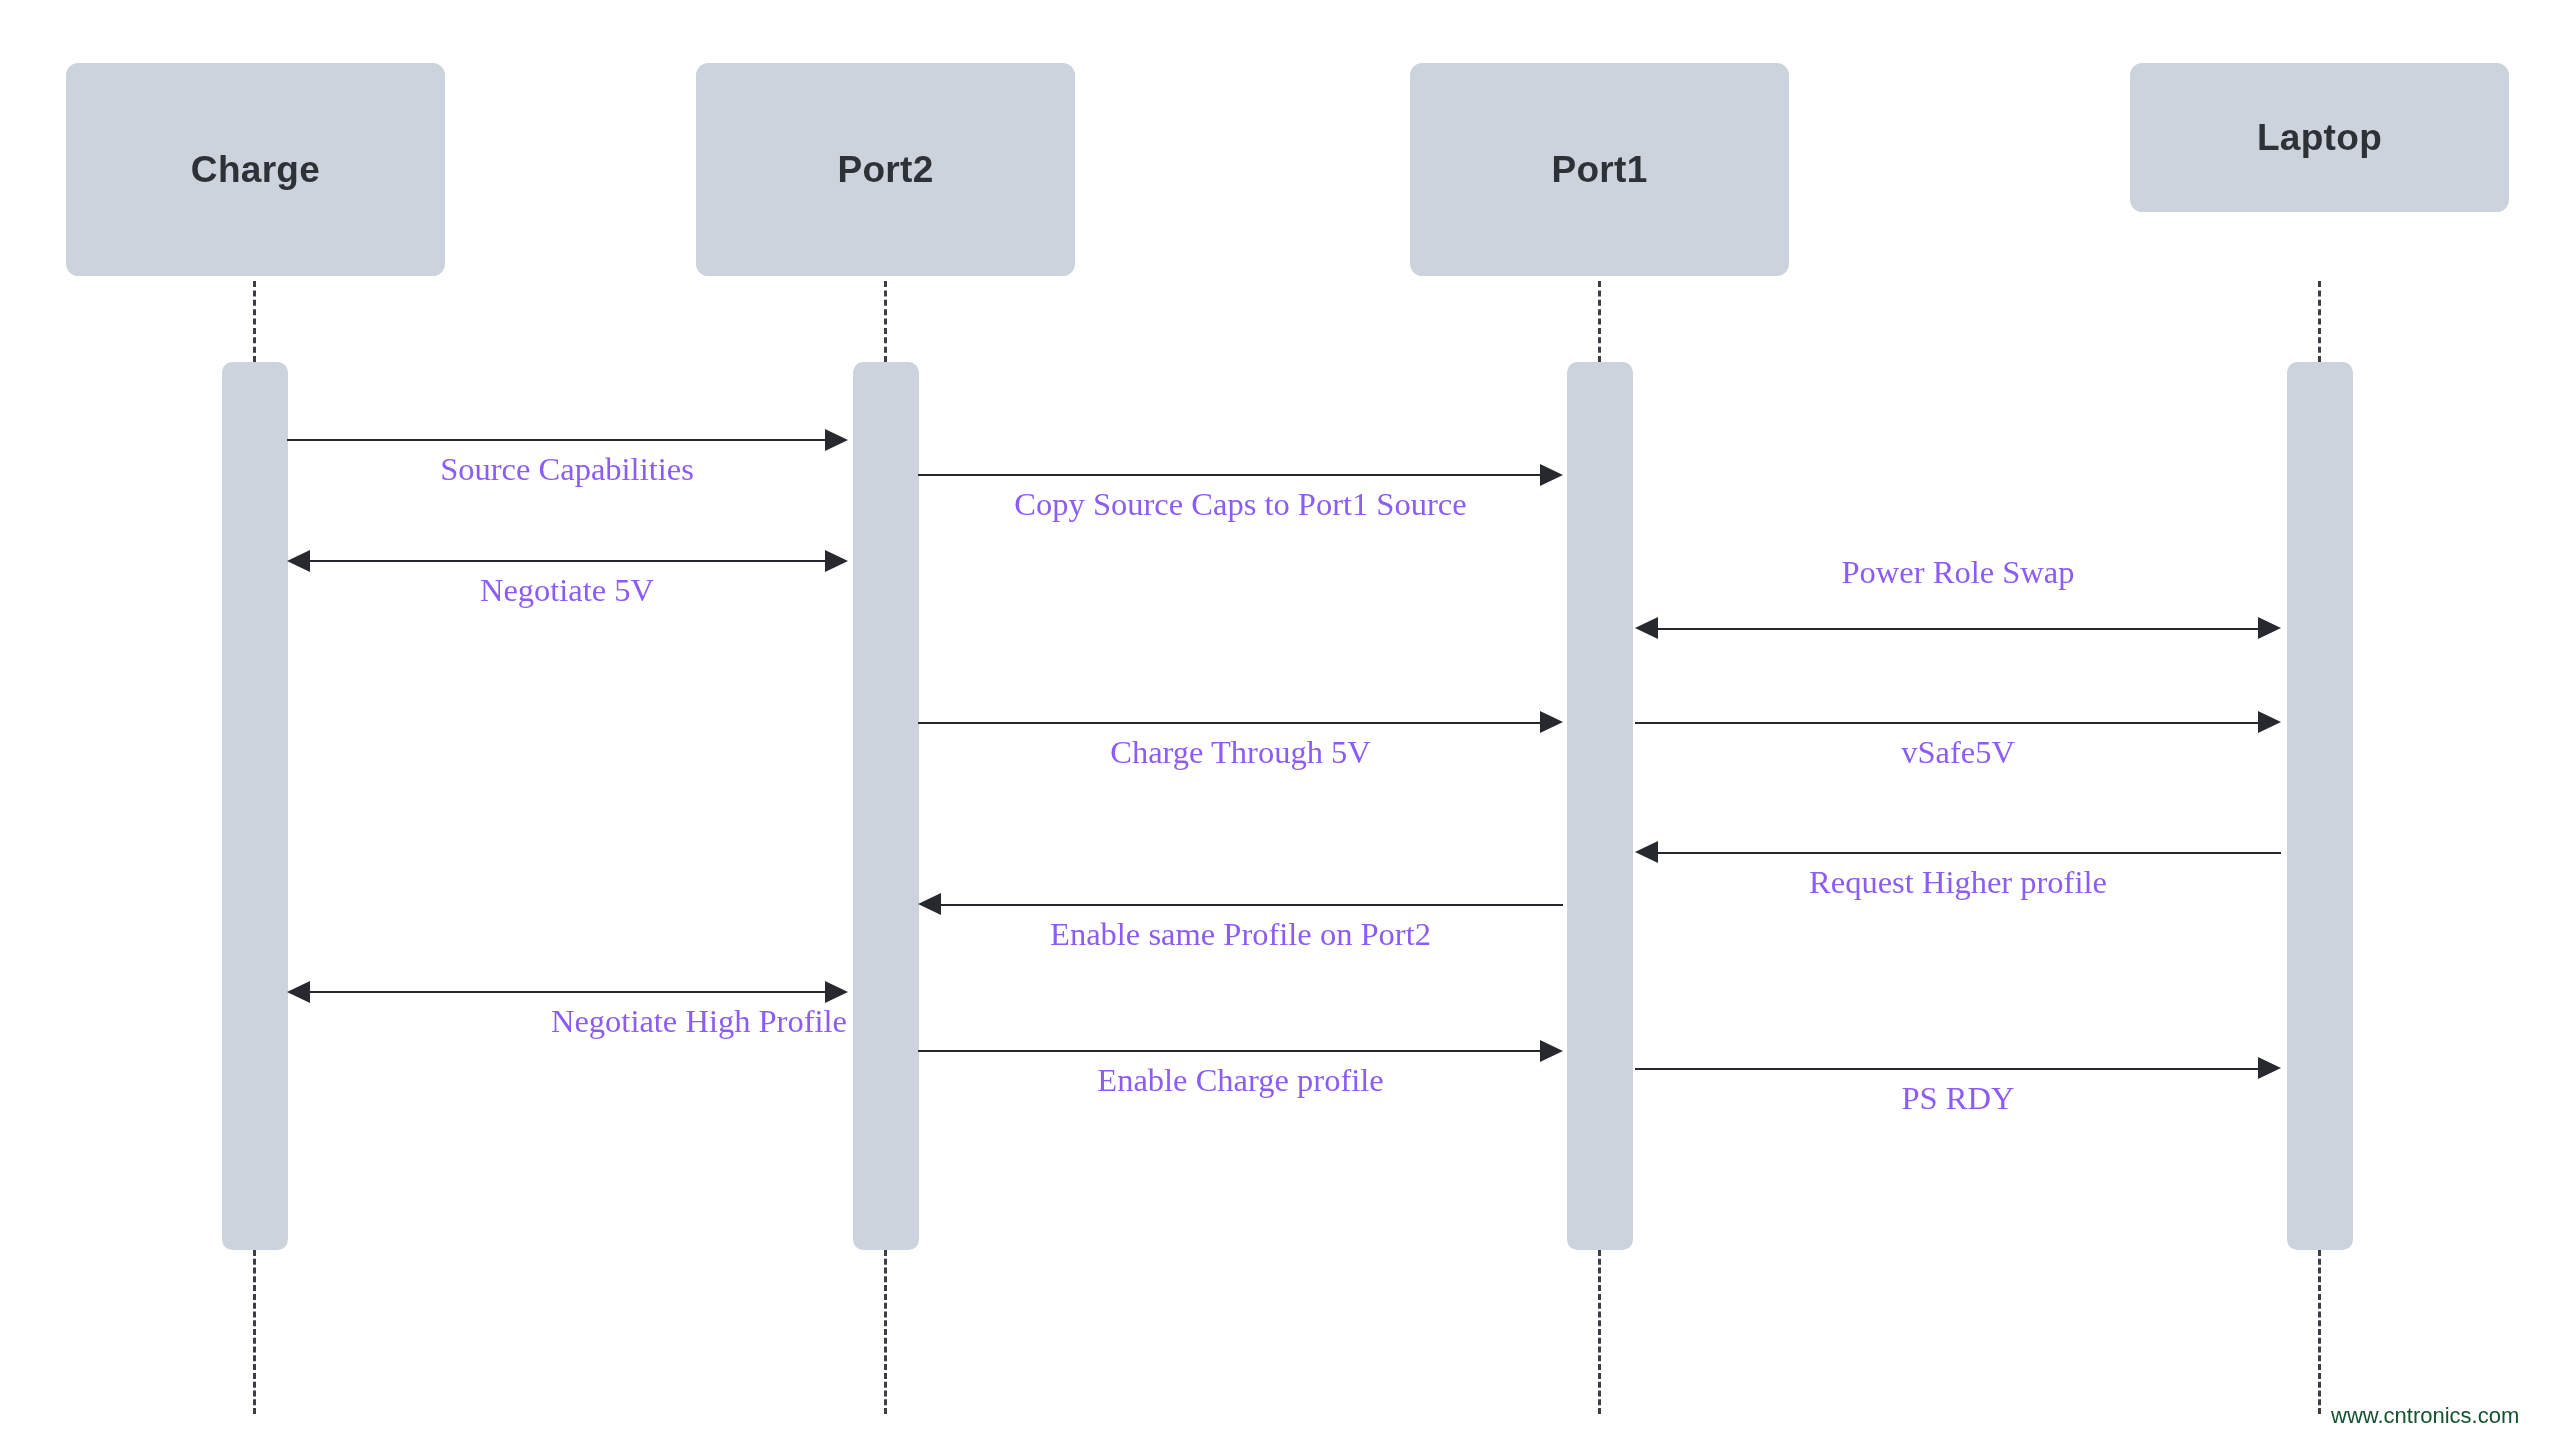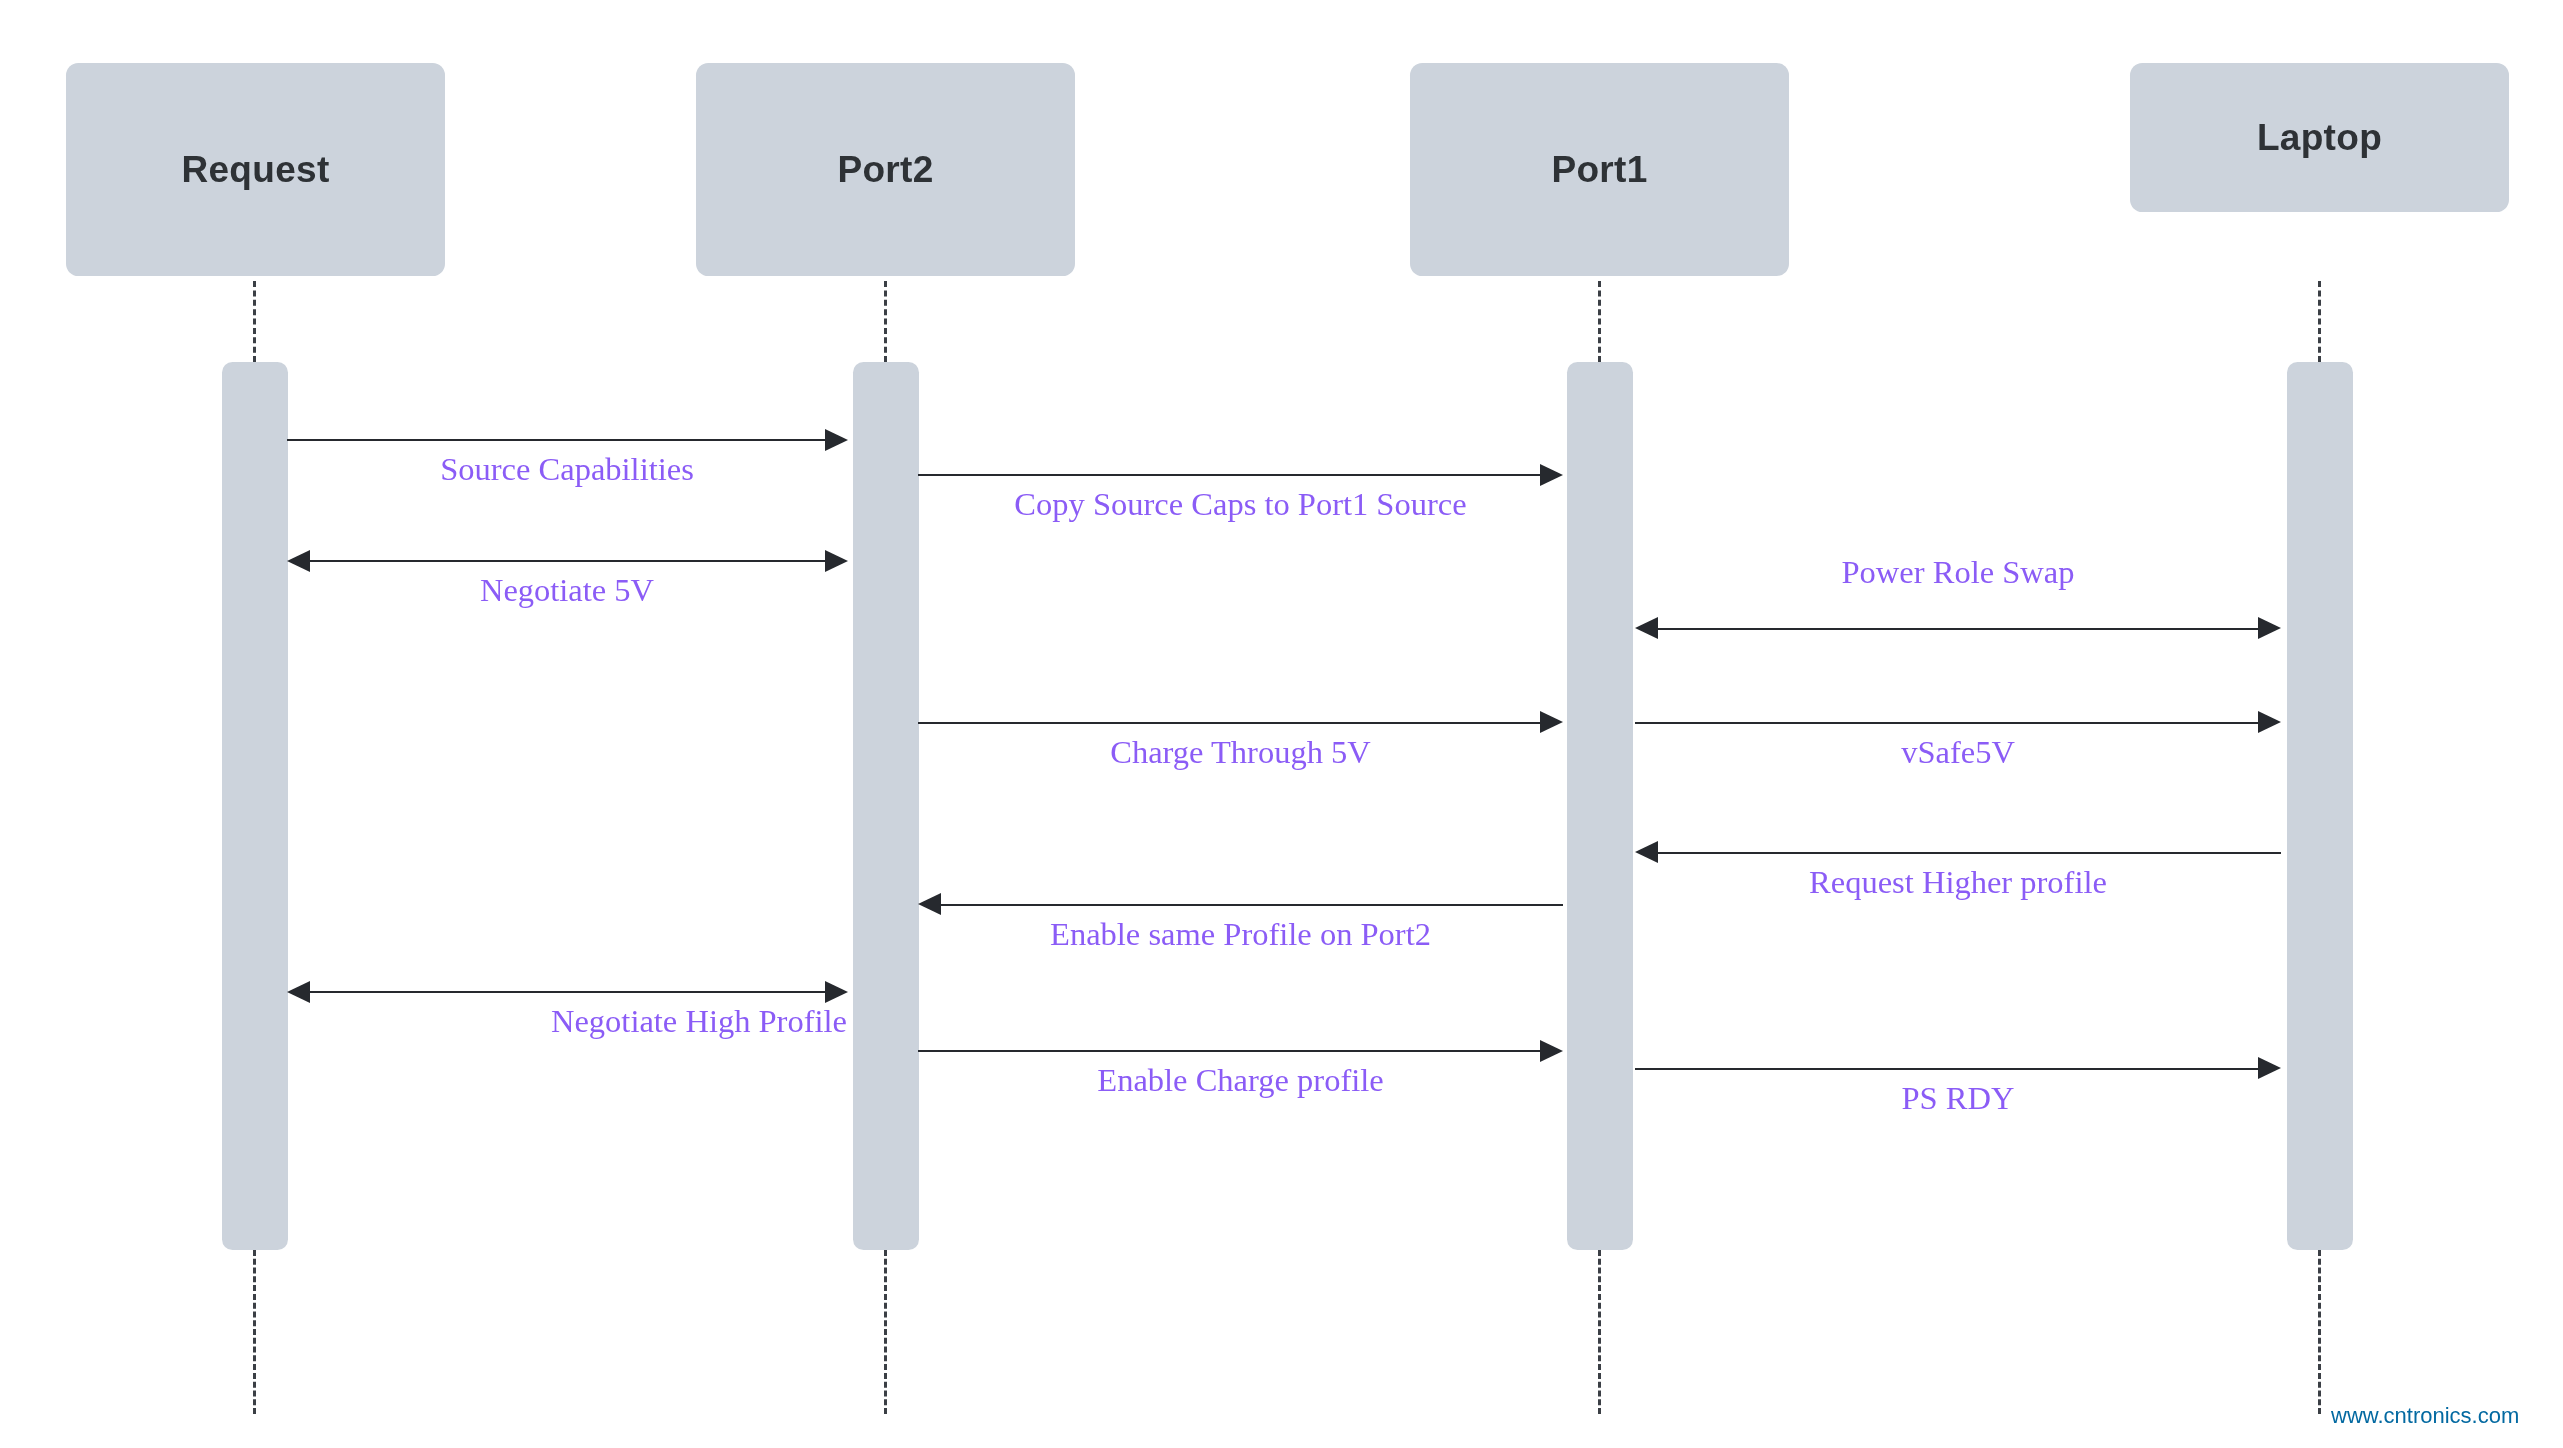--- a/index.html
+++ b/index.html
@@ -112,21 +112,21 @@
       <div class="lifeline" style="left: 2318px; top: 1250px; height: 164px;"></div>
     </div>
   <div id="layer-activations">
       <div class="activation" style="left: 222px; top: 362px; width: 66px; height: 888px;"></div>
       <div class="activation" style="left: 853px; top: 362px; width: 66px; height: 888px;"></div>
       <div class="activation" style="left: 1567px; top: 362px; width: 66px; height: 888px;"></div>
       <div class="activation" style="left: 2287px; top: 362px; width: 66px; height: 888px;"></div>
     </div>
   <div id="layer-participants">
       <div class="participant" style="left: 66px; top: 63px; width: 379px; height: 213px;">
-        <div class="participant-label">Request</div>
+        <div class="participant-label">Charge</div>
       </div>
       <div class="participant" style="left: 696px; top: 63px; width: 379px; height: 213px;">
         <div class="participant-label">Port2</div>
       </div>
       <div class="participant" style="left: 1410px; top: 63px; width: 379px; height: 213px;">
         <div class="participant-label">Port1</div>
       </div>
       <div class="participant" style="left: 2130px; top: 63px; width: 379px; height: 149px;">
         <div class="participant-label">Laptop</div>
       </div>
@@ -184,15 +184,15 @@
         <div class="msg-line" style="left: 918px; top: 1050px; width: 625px;"></div>
         <div class="arrowhead right" style="left: 1540px; top: 1040px;"></div>
         <div class="msg-label" style="left: 918px; width: 645px; top: 1064px;">Enable Charge profile</div>
       </div>
       <div class="message" style="left: 0px; top: 0px; width: 100%; height: 0px;">
         <div class="msg-line" style="left: 1635px; top: 1068px; width: 627px;"></div>
         <div class="arrowhead right" style="left: 2258px; top: 1057px;"></div>
         <div class="msg-label" style="left: 1635px; width: 646px; top: 1082px;">PS RDY</div>
       </div>
     </div>
-  <div id="watermark" style="left: 2331px; top: 1403px; color: #0369a1;">www.cntronics.com</div>
+  <div id="watermark" style="left: 2331px; top: 1403px; color: #14532d;">www.cntronics.com</div>
 </div>
 
 
 </body></html>

